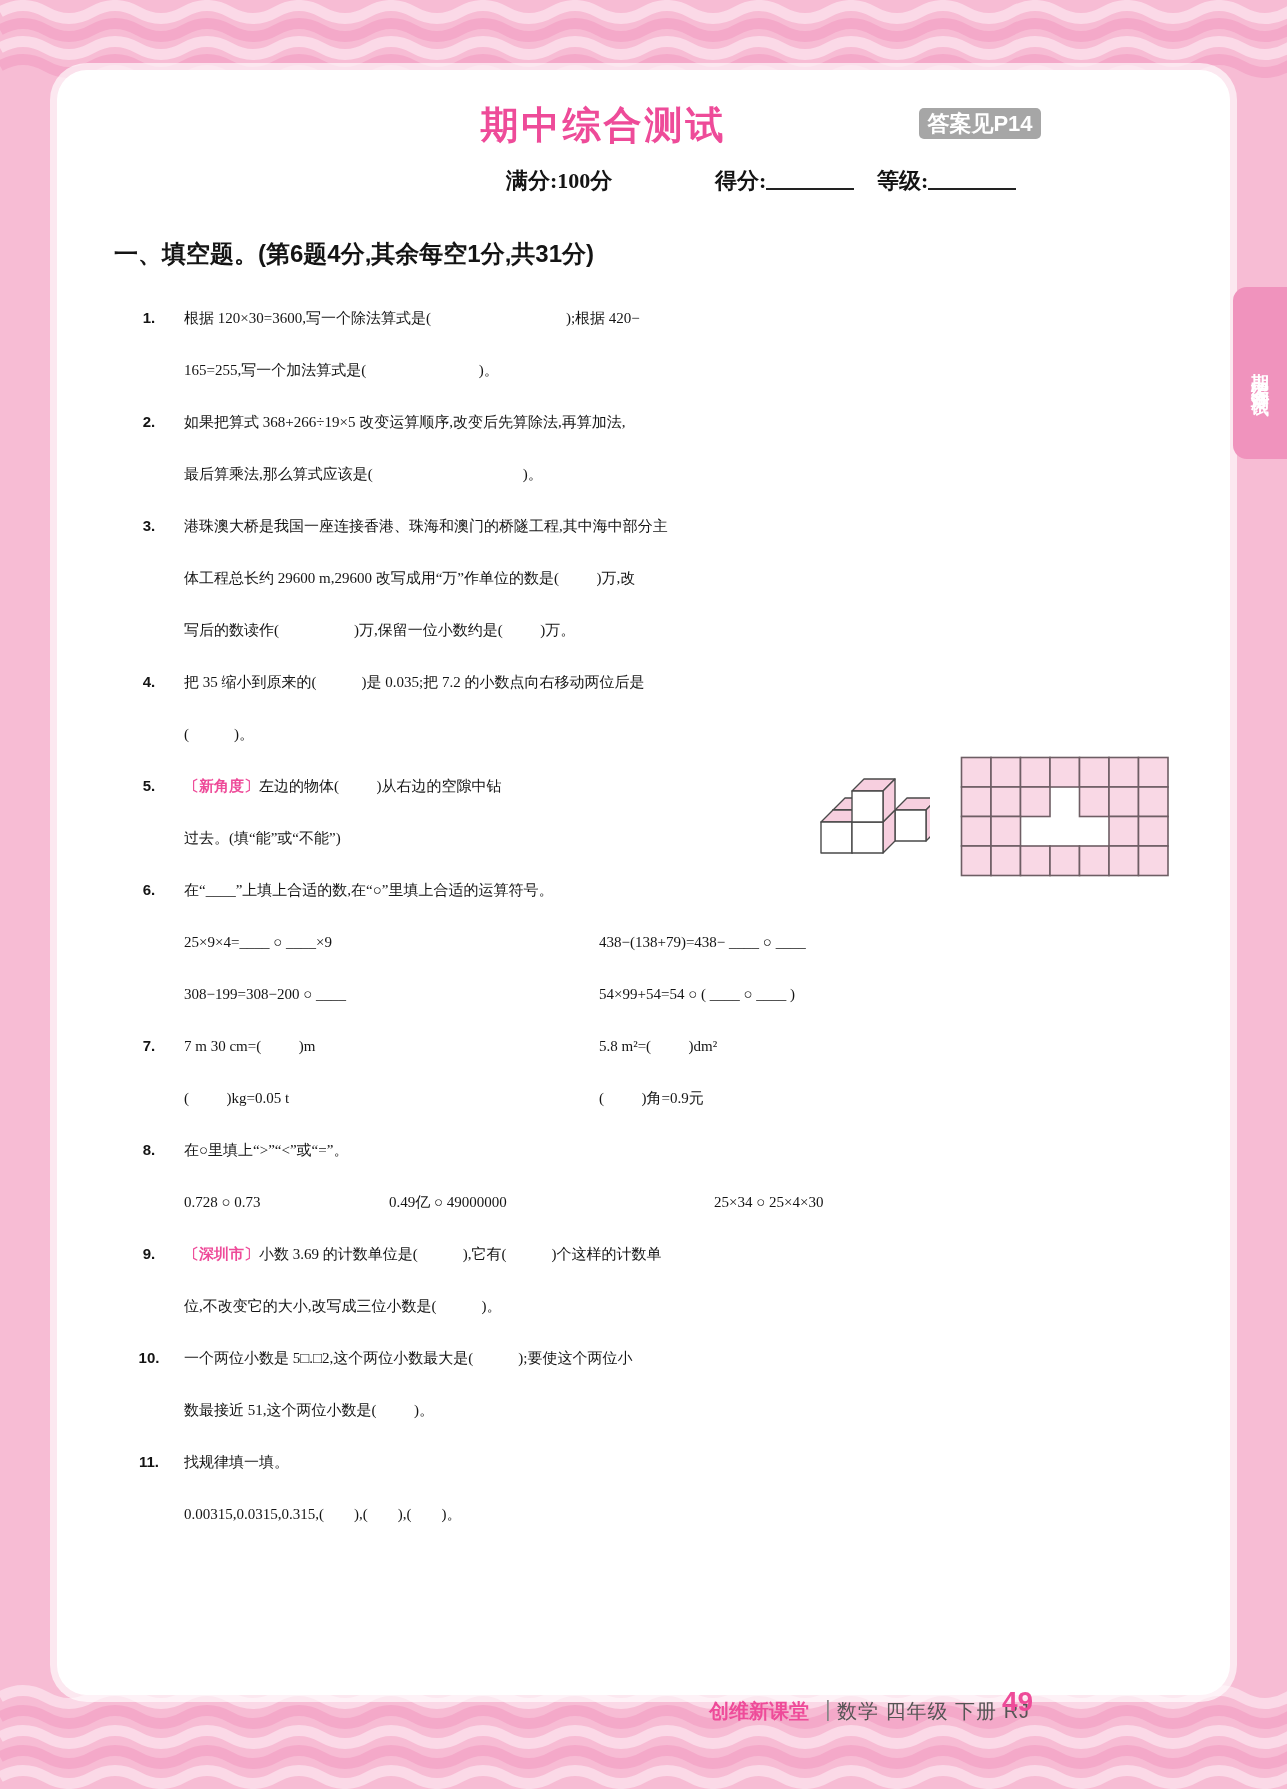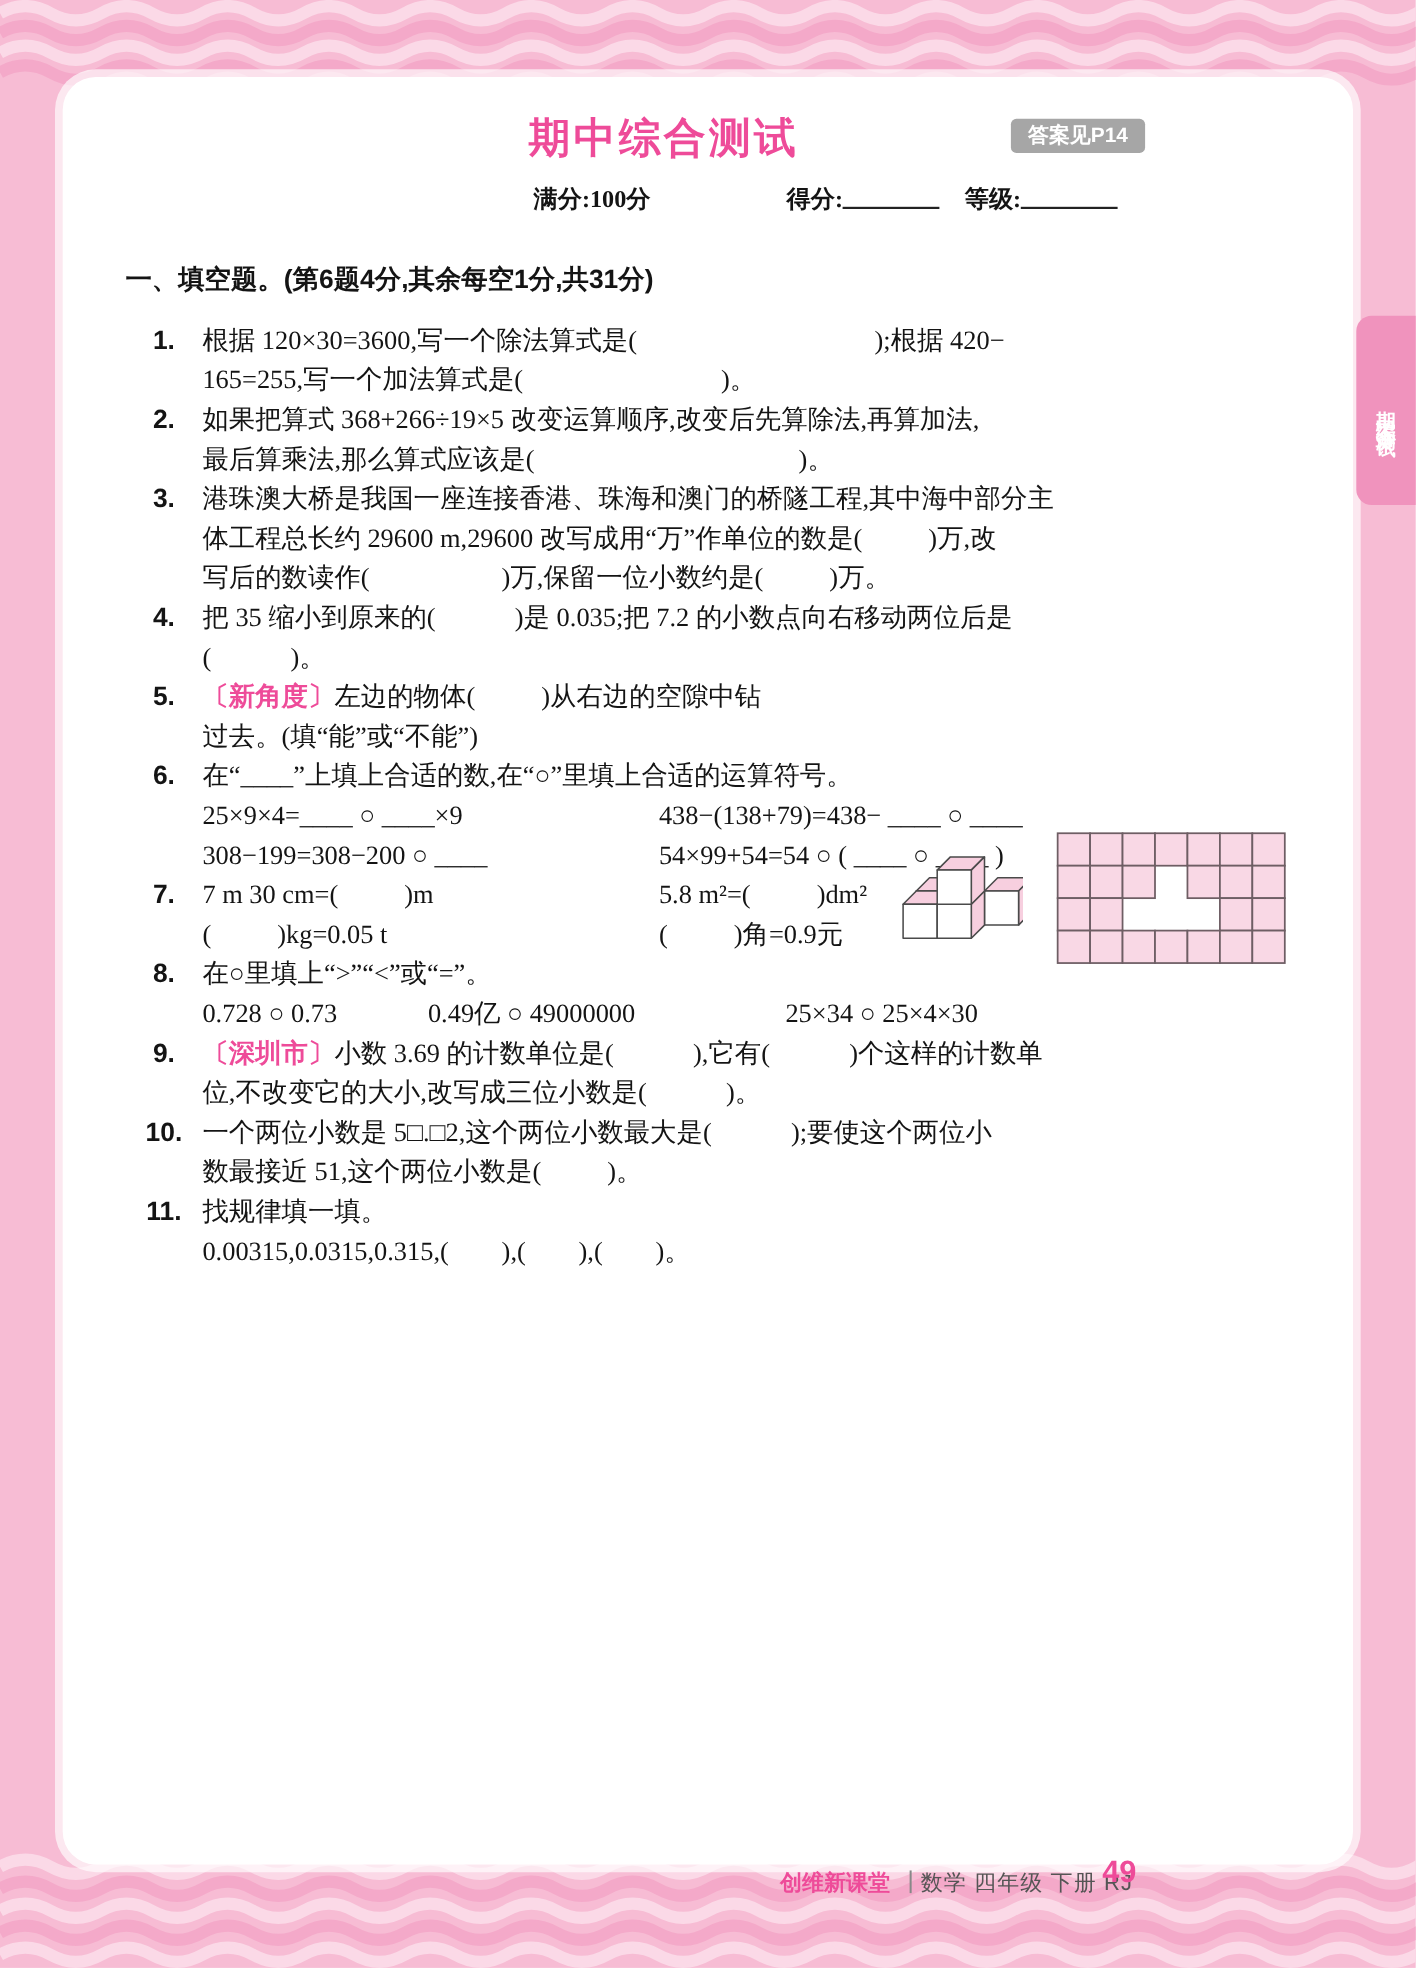--- a/index.html
+++ b/index.html
@@ -21,33 +21,33 @@
     position:absolute;top:30px;left:0;width:100%;text-align:center;
     transform:translateX(-40px);
     font-family:"Liberation Sans","DejaVu Sans",sans-serif;
     font-weight:bold;font-size:38px;letter-spacing:3px;
     color:var(--c-accent,#ee4b99);
   }
   .answer-badge{
     position:absolute;left:862px;top:38px;width:122px;height:31px;
     background:var(--c-badge_bg,#a6a6a6);border-radius:5px;
     color:#fff;font-family:"Liberation Sans","DejaVu Sans",sans-serif;
-    font-weight:bold;font-size:19px;line-height:31px;text-align:center;
+    font-weight:bold;font-size:22px;line-height:31px;text-align:center;
   }
   .score-row{position:absolute;top:96px;left:0;width:100%;height:36px;font-size:22px;font-weight:bold;}
   .score-row .item{position:absolute;top:0;white-space:nowrap;}
   .blank-line{display:inline-block;width:88px;height:20px;border-bottom:2px solid #222;vertical-align:-2px;}
   .section-heading{
     position:absolute;left:57px;top:168px;
     font-family:"Liberation Sans","DejaVu Sans",sans-serif;
     font-weight:bold;font-size:24px;white-space:pre-wrap;
   }
   .questions{
     position:absolute;left:57px;top:222px;width:1015px;
-    font-size:24px;line-height:36px;
+    font-size:15px;line-height:52px;
   }
   .q-line{white-space:pre-wrap;padding-left:70px;}
   .q-line.first{padding-left:0;}
   .q-num{
     display:inline-block;width:70px;text-align:center;
     font-family:"Liberation Sans","DejaVu Sans",sans-serif;font-weight:bold;
   }
   .tag{color:var(--c-accent,#ee4b99);font-weight:bold;text-align:center;}
   .eq,.opt{display:inline-block;white-space:pre-wrap;}
   .eq.colA{min-width:415px;}
@@ -89,21 +89,21 @@
     <path d="M0 78 q 23 -13 46 0 q 23 13 46 0 q 23 -13 46 0 q 23 13 46 0 q 23 -13 46 0 q 23 13 46 0 q 23 -13 46 0 q 23 13 46 0 q 23 -13 46 0 q 23 13 46 0 q 23 -13 46 0 q 23 13 46 0 q 23 -13 46 0 q 23 13 46 0 q 23 -13 46 0 q 23 13 46 0 q 23 -13 46 0 q 23 13 46 0 q 23 -13 46 0 q 23 13 46 0 q 23 -13 46 0 q 23 13 46 0 q 23 -13 46 0 q 23 13 46 0 q 23 -13 46 0 q 23 13 46 0 q 23 -13 46 0 q 23 13 46 0 q 23 -13 46 0 q 23 13 46 0" fill="none" stroke="#f4a9c9" stroke-width="11"></path>
     <path d="M0 98 q 23 -13 46 0 q 23 13 46 0 q 23 -13 46 0 q 23 13 46 0 q 23 -13 46 0 q 23 13 46 0 q 23 -13 46 0 q 23 13 46 0 q 23 -13 46 0 q 23 13 46 0 q 23 -13 46 0 q 23 13 46 0 q 23 -13 46 0 q 23 13 46 0 q 23 -13 46 0 q 23 13 46 0 q 23 -13 46 0 q 23 13 46 0 q 23 -13 46 0 q 23 13 46 0 q 23 -13 46 0 q 23 13 46 0 q 23 -13 46 0 q 23 13 46 0 q 23 -13 46 0 q 23 13 46 0 q 23 -13 46 0 q 23 13 46 0 q 23 -13 46 0 q 23 13 46 0" fill="none" stroke="#fbd9e7" stroke-width="11"></path>
   </svg>
 
 <div class="panel">
 
   <div class="page-title">期中综合测试</div>
   <div class="answer-badge">答案见P14</div>
 
   <div class="score-row">
-    <span class="item" style="left:428px">满分:100分</span>
+    <span class="item" style="left:449px">满分:100分</span>
     <span class="item" style="left:658px"><span>得分:</span><span class="blank-line"></span></span>
     <span class="item" style="left:820px"><span>等级:</span><span class="blank-line"></span></span>
   </div>
 
   <div class="section-heading">一、填空题。(第6题4分,其余每空1分,共31分)</div>
 
   <div class="questions">
     <div class="q-line first"><span class="q-num">1.</span><span>根据 120×30=3600,写一个除法算式是(                                    );根据 420−</span></div>
     <div class="q-line"><span>165=255,写一个加法算式是(                              )。</span></div>
 

